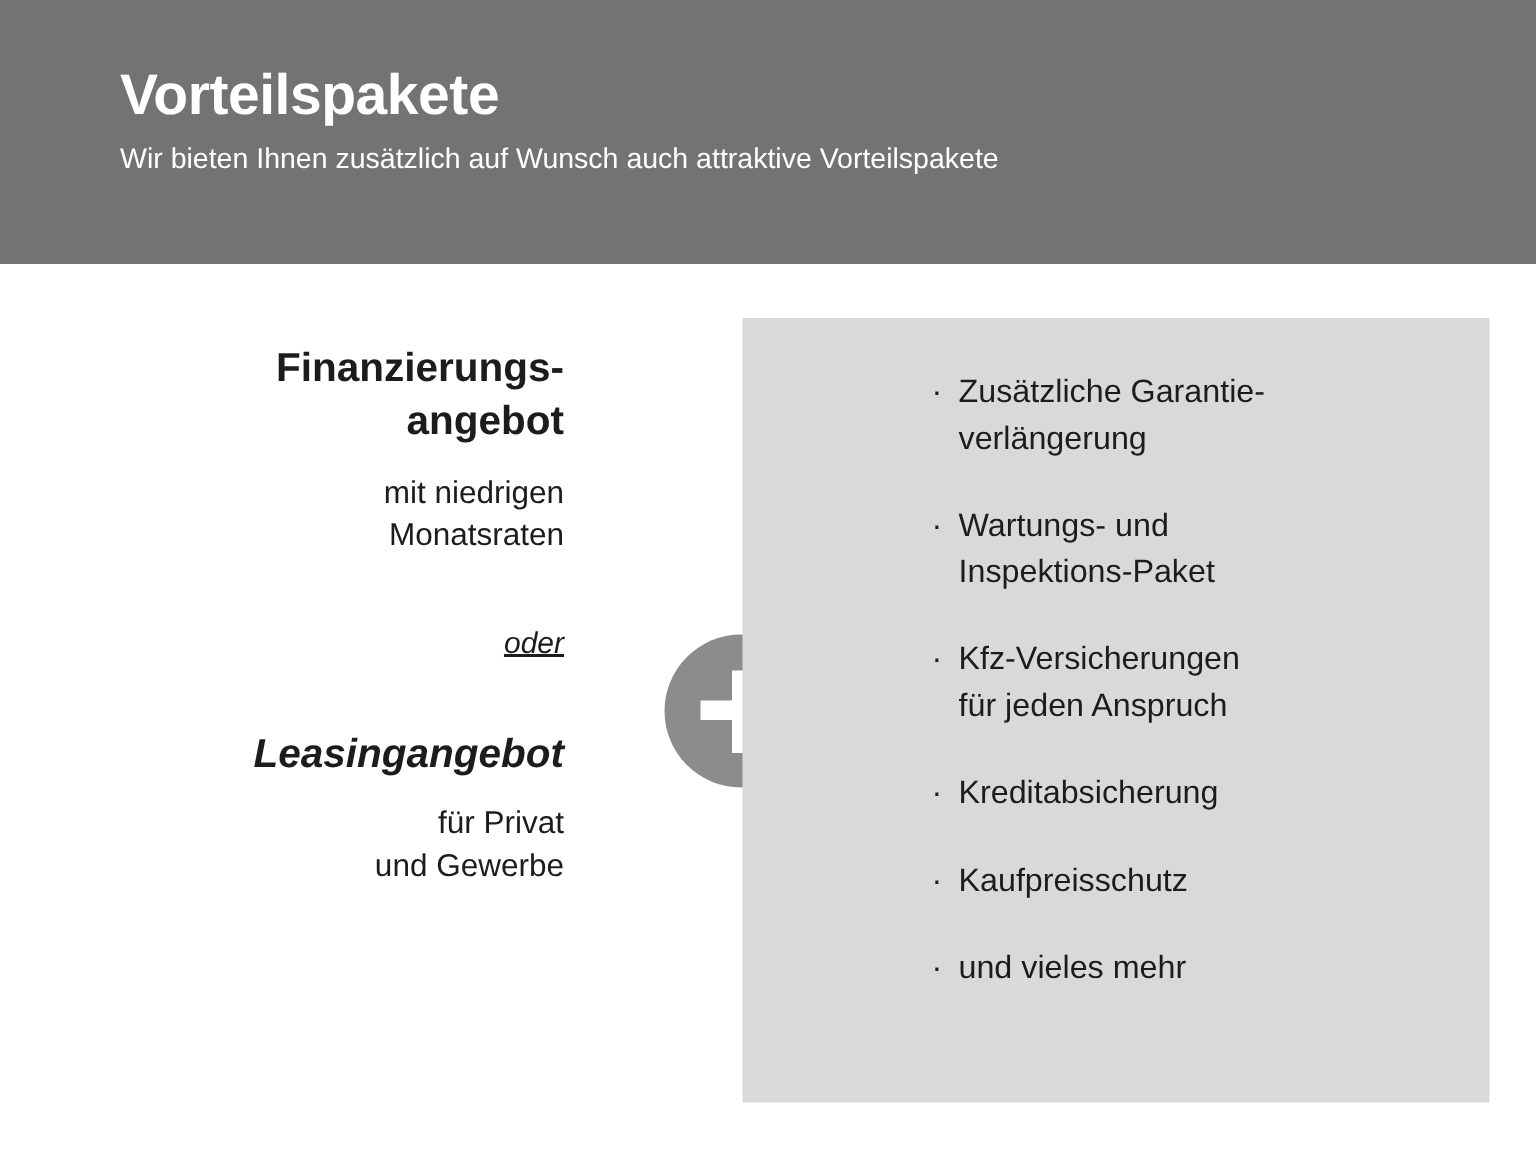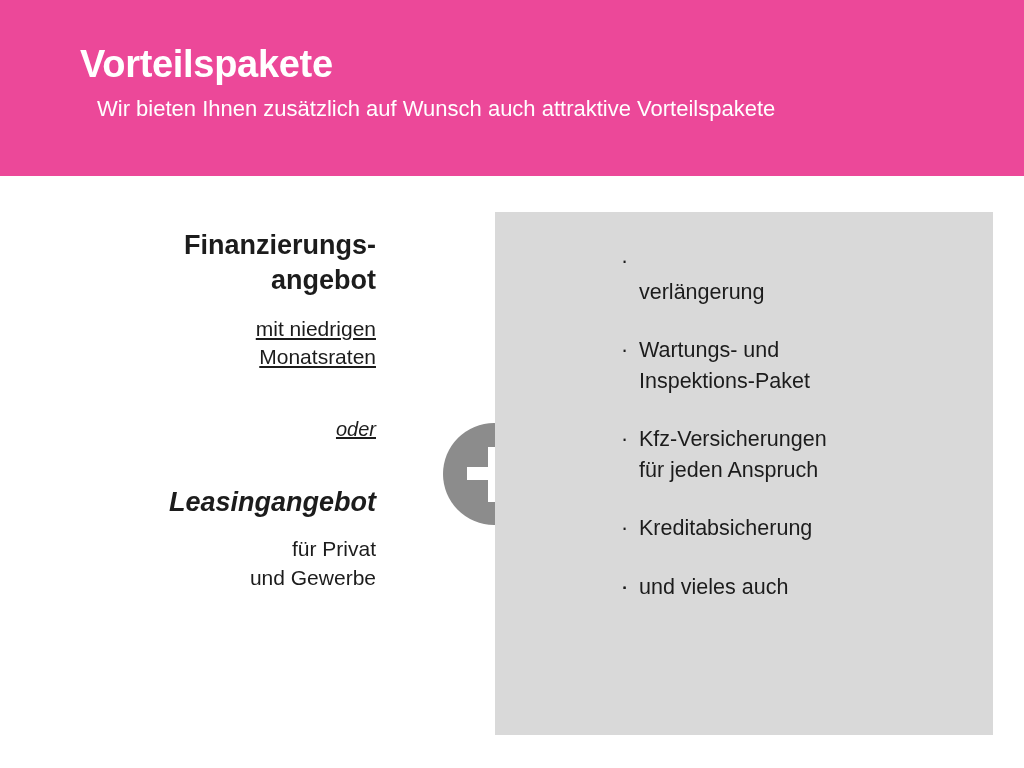--- a/index.html
+++ b/index.html
@@ -20,36 +20,36 @@
     background: #ffffff;
   }
 
   
   .header {
     position: absolute;
     left: 0;
     top: 0;
     width: 1024px;
     height: 176px;
-    background: #ec4899;
+    background: #737373;
     box-sizing: border-box;
     padding: 44px 0 0 80px;
   }
   .header-title {
     margin: 0;
     color: #ffffff;
     font-size: 38px;
     font-weight: bold;
     letter-spacing: -0.3px;
     line-height: 1.1;
   }
   .header-subtitle {
-    margin: 10px 0 0 17px;
+    margin: 10px 0 0 0;
     color: #ffffff;
-    font-size: 22px;
+    font-size: 19px;
     font-weight: normal;
     line-height: 1.2;
   }
 
   
   .left-col {
     position: absolute;
     left: 60px;
     top: 228px;
     width: 316px;
@@ -61,21 +61,20 @@
     font-weight: bold;
     line-height: 1.28;
     margin: 0;
   }
   .lc-sub {
     font-size: 21px;
     font-weight: normal;
     line-height: 1.35;
     margin: 18px 0 0 0;
     color: #1c1c1c;
-    text-decoration: underline;
   }
   .lc-or {
     font-size: 20px;
     font-style: italic;
     text-decoration: underline;
     margin: 46px 0 0 0;
     display: block;
   }
   .lc-heading2 {
     font-size: 27px;
@@ -183,40 +182,41 @@
 
   <div class="plus-circle">
     <div class="bar-h"></div>
     <div class="bar-v"></div>
   </div>
 
   <div class="panel">
     <ul>
       <li>
         <span class="bullet">·</span>
-        <br>
+        <span>Zusätzliche Garantie-</span><br>
         <span>verlängerung</span>
       </li>
       <li>
         <span class="bullet">·</span>
         <span>Wartungs- und</span><br>
         <span>Inspektions-Paket</span>
       </li>
       <li>
         <span class="bullet">·</span>
         <span>Kfz-Versicherungen</span><br>
         <span>für jeden Anspruch</span>
       </li>
       <li>
         <span class="bullet">·</span>
         <span>Kreditabsicherung</span>
       </li>
       <li>
         <span class="bullet">·</span>
-      </li>
-      <li>
-        <span class="bullet">·</span>
-        <span>und vieles auch</span>
+        <span>Kaufpreisschutz</span>
+      </li>
+      <li>
+        <span class="bullet">·</span>
+        <span>und vieles mehr</span>
       </li>
     </ul>
   </div>
 
 </div>
 
 </body></html>

